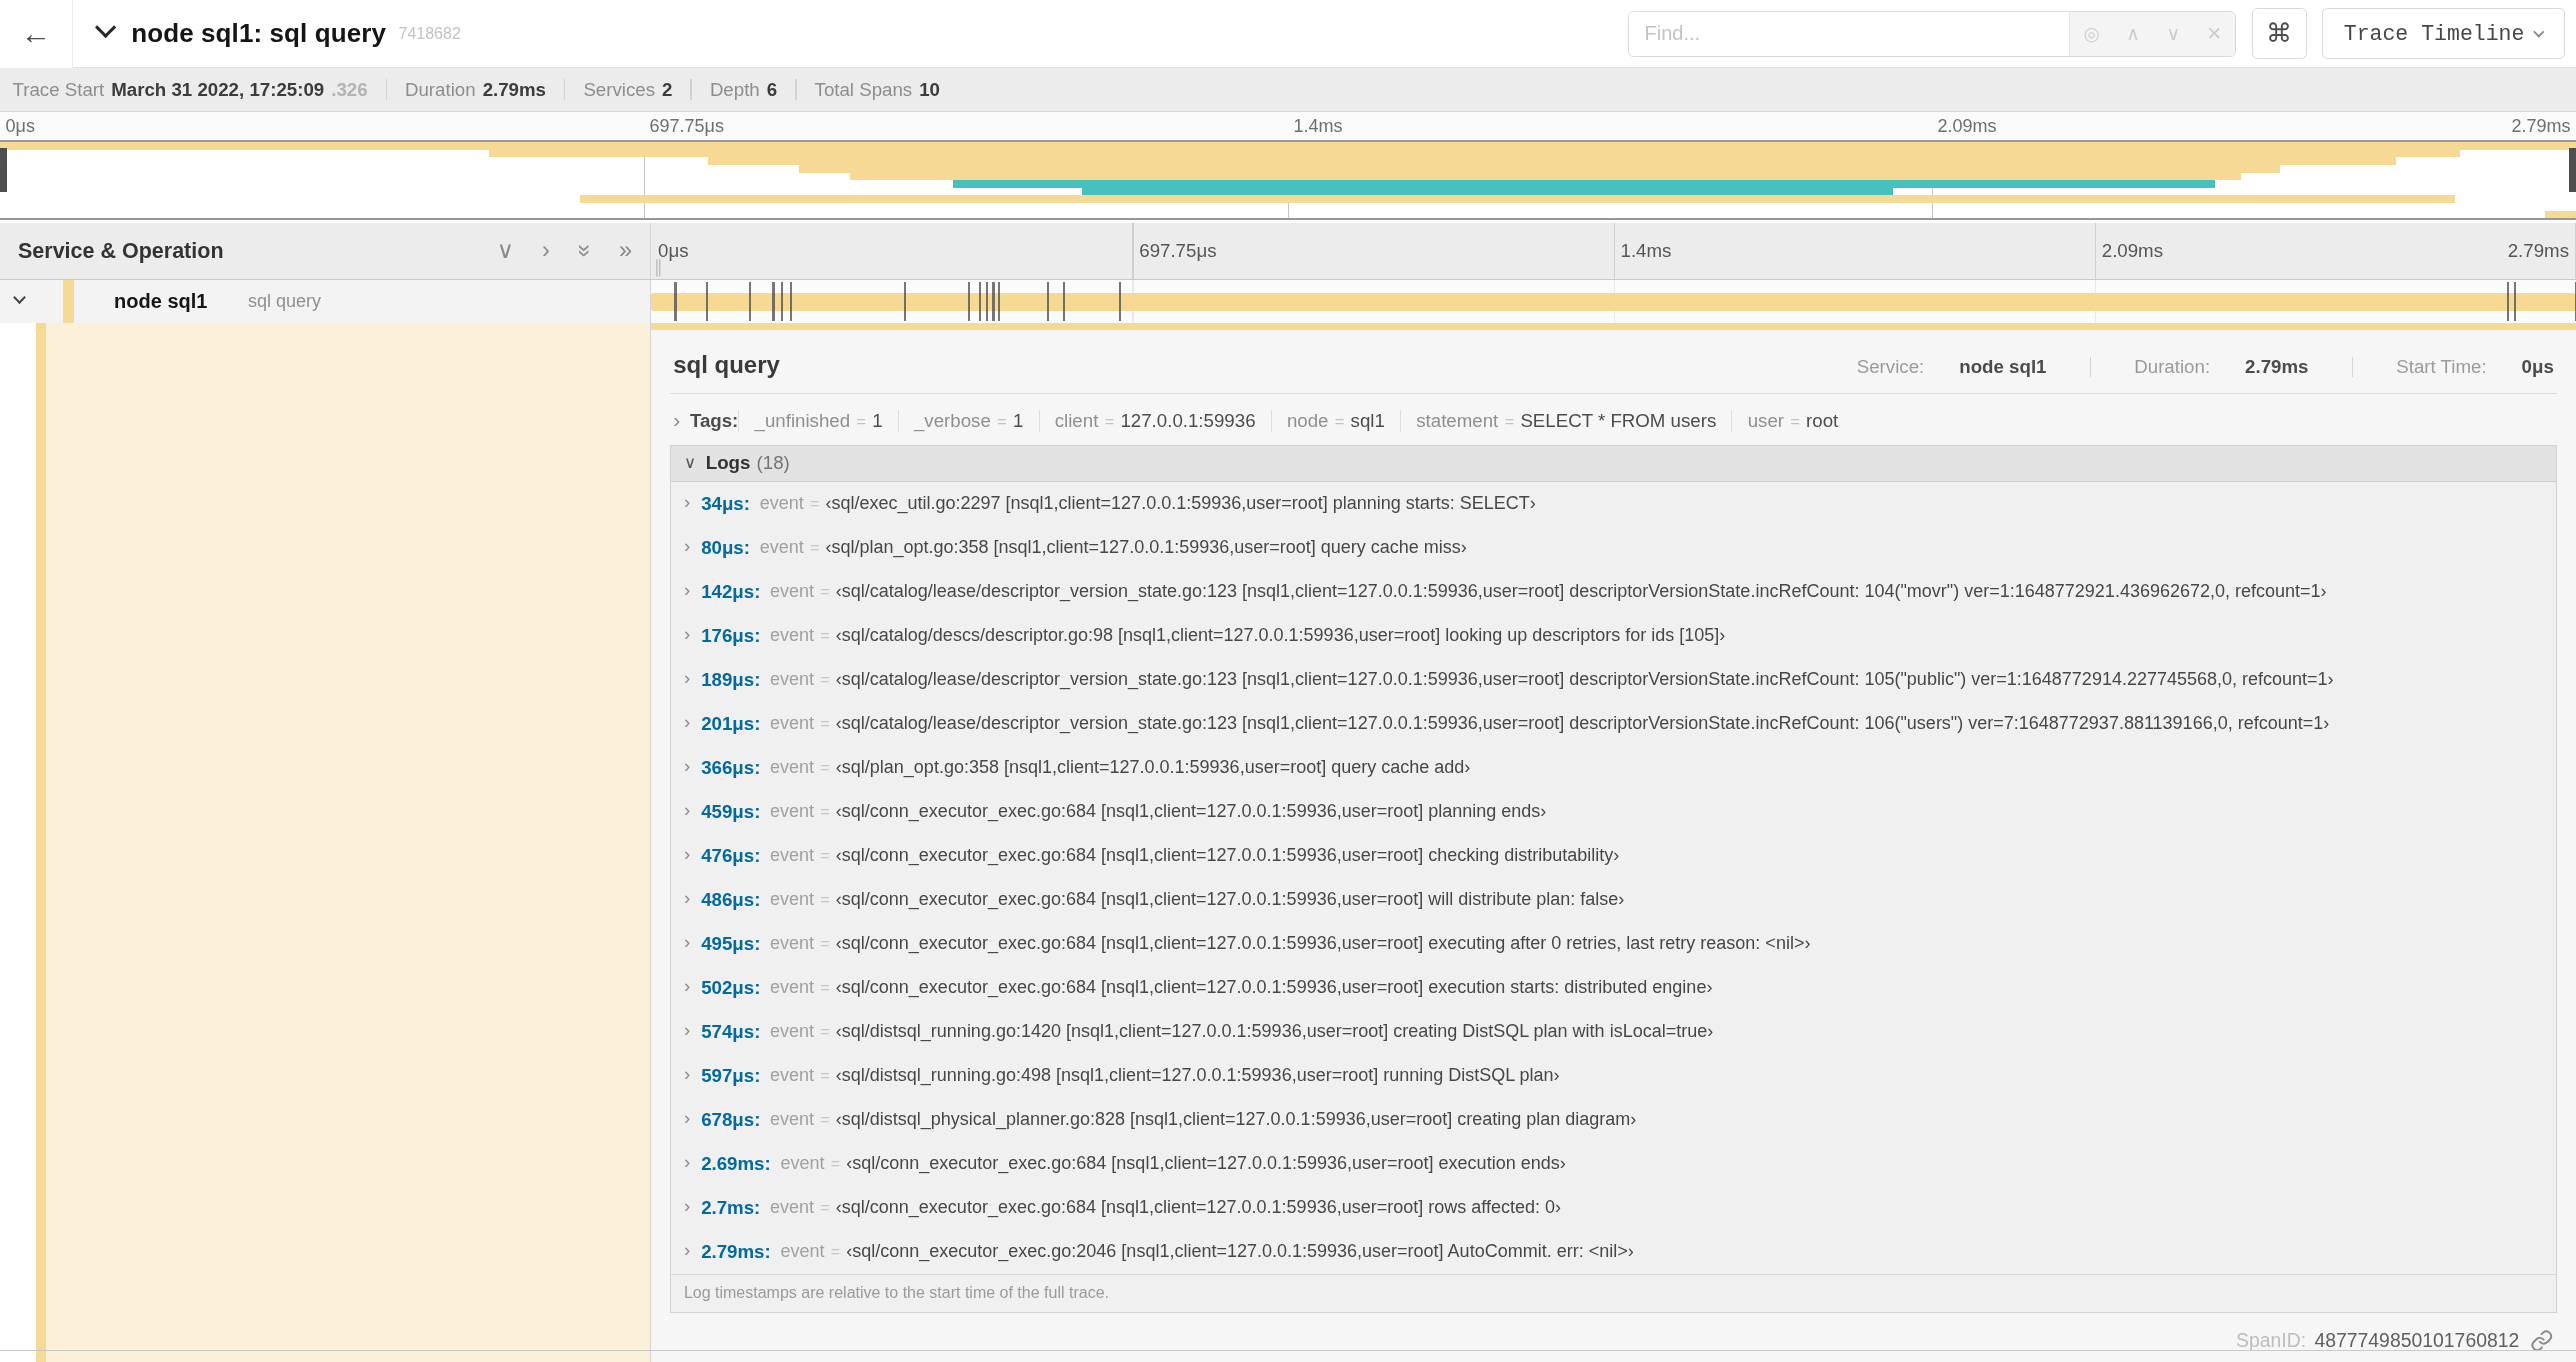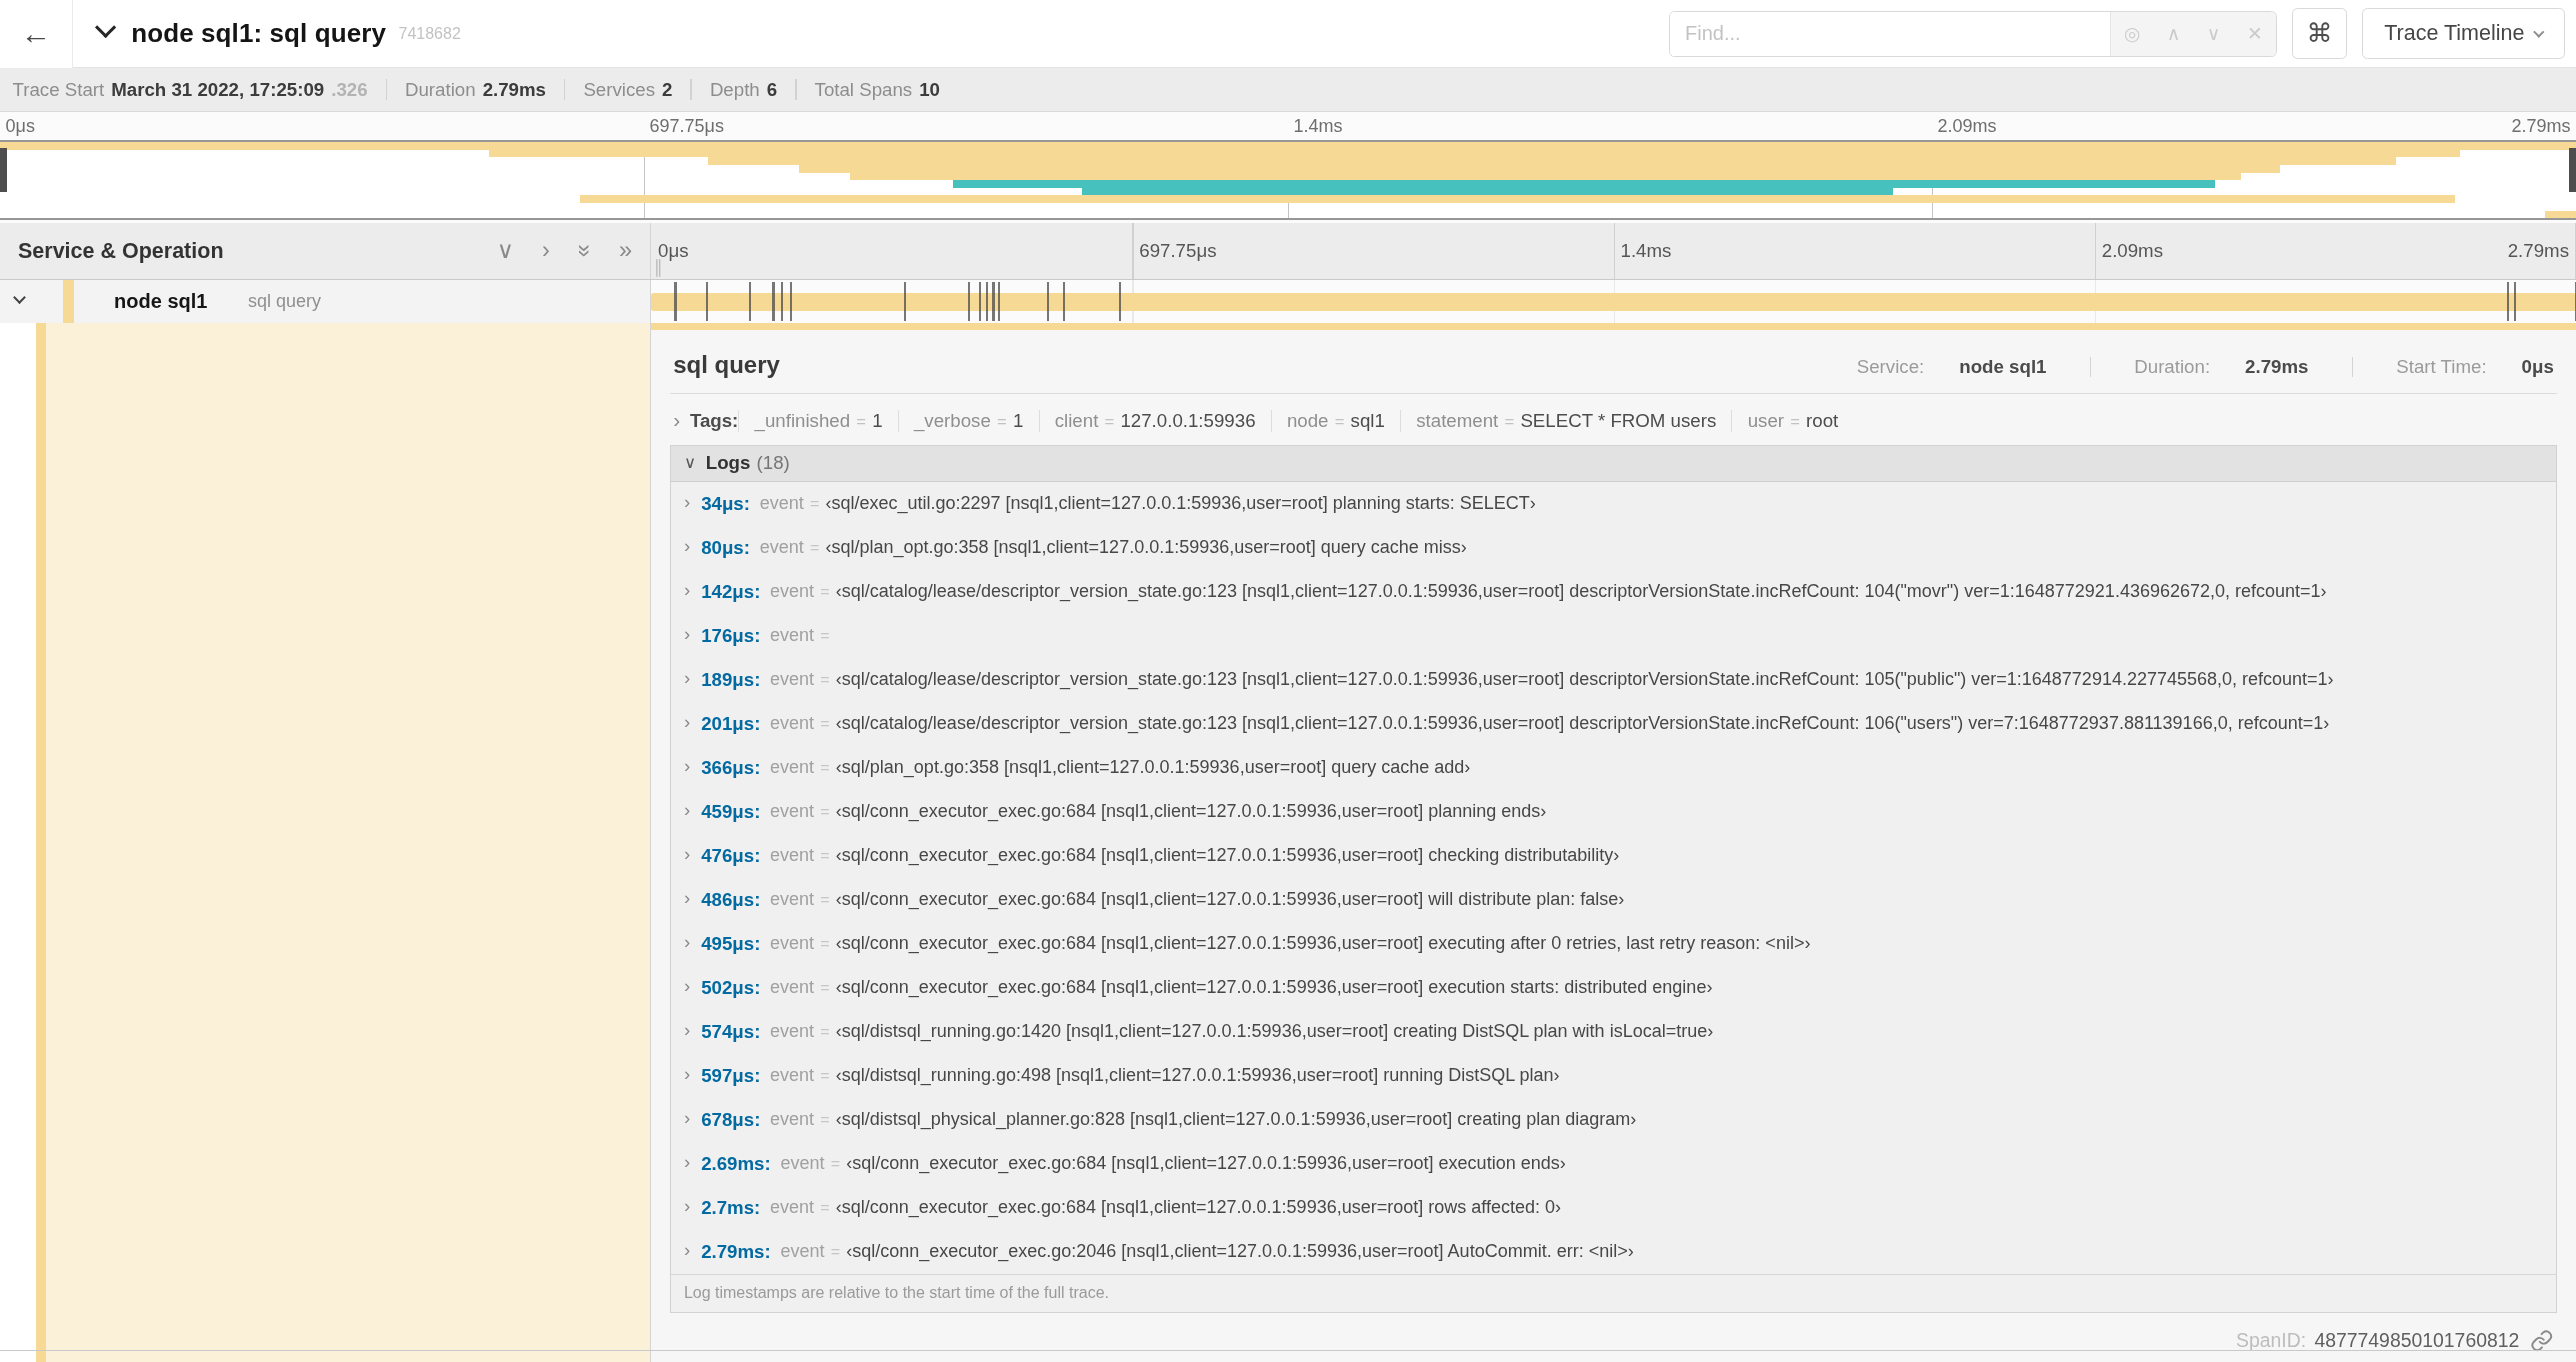--- a/index.html
+++ b/index.html
@@ -24,21 +24,21 @@
   .find-group input { flex:1; border:none; outline:none; font-size:20px; color:#444;
     padding:0 15.2px; font-family:inherit; }
   .find-group input::placeholder { color:#c3c3c3; }
   .find-suffix { width:166px; background:#f4f4f4; border-left:1.4px solid #e6e6e6;
     display:flex; align-items:center; justify-content:space-around; color:#cbcbcb; font-size:18.7px; }
   .find-suffix span { cursor:pointer; }
   .kbd-btn { width:55px; height:51px; border:1.4px solid #d9d9d9; border-radius:5.5px;
     background:#fff; font-size:26px; color:#4e4e4e; cursor:pointer; }
   .view-btn { height:51px; padding:12px 21px; border:1.4px solid #d9d9d9; border-radius:5.5px;
     background:#fff; font-size:21.5px; color:#464646; display:flex; align-items:center;
-    gap:11px; cursor:pointer; font-family:Liberation Sans, sans-serif; }
+    gap:11px; cursor:pointer; font-family:Liberation Mono, monospace; }
   .view-btn .chev { width:7.6px; height:7.6px; border-width:0 2.1px 2.1px 0; border-color:#8f8f8f;
     transform:rotate(45deg) translate(-1.4px,-1.4px); }
 
   
   .summary-bar { height:44px; background:#ececec; border-bottom:1.4px solid #dadada;
     display:flex; align-items:center; padding-left:12.5px; font-size:18.7px; }
   .sum-item { display:flex; align-items:baseline; gap:7px; white-space:nowrap; }
   .sum-label { color:#8d8d8d; }
   .sum-value { color:#3c3c3c; font-weight:bold; }
   .sum-suffix { color:#b3b3b3; font-weight:bold; }
@@ -325,20 +325,21 @@
               <span class="log-time">142μs:</span>
               <span class="log-field">event</span>
               <span class="log-eq">=</span>
               <span class="log-value">‹sql/catalog/lease/descriptor_version_state.go:123 [nsql1,client=127.0.0.1:59936,user=root] descriptorVersionState.incRefCount: 104("movr") ver=1:1648772921.436962672,0, refcount=1›</span>
             </div>
             <div class="log-row">
               <span class="log-chev">›</span>
               <span class="log-time">176μs:</span>
               <span class="log-field">event</span>
               <span class="log-eq">=</span>
+              <span class="log-value">‹sql/catalog/descs/descriptor.go:98 [nsql1,client=127.0.0.1:59936,user=root] looking up descriptors for ids [105]›</span>
             </div>
             <div class="log-row">
               <span class="log-chev">›</span>
               <span class="log-time">189μs:</span>
               <span class="log-field">event</span>
               <span class="log-eq">=</span>
               <span class="log-value">‹sql/catalog/lease/descriptor_version_state.go:123 [nsql1,client=127.0.0.1:59936,user=root] descriptorVersionState.incRefCount: 105("public") ver=1:1648772914.227745568,0, refcount=1›</span>
             </div>
             <div class="log-row">
               <span class="log-chev">›</span>

